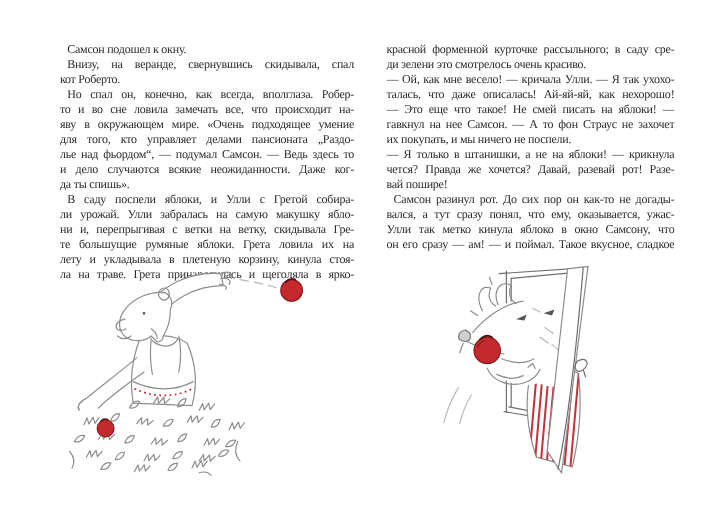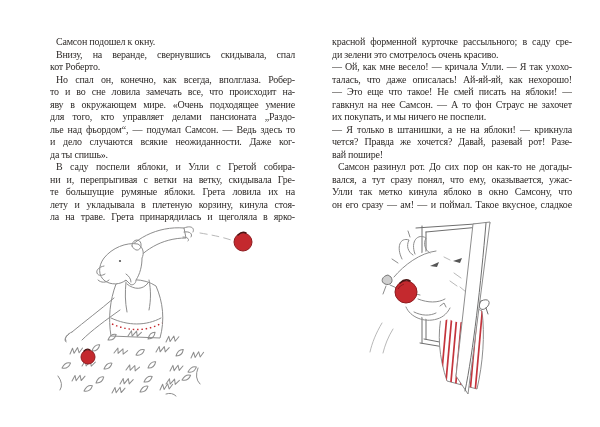--- a/index.html
+++ b/index.html
@@ -2,21 +2,21 @@
 <html lang="ru"><head>
 <meta charset="utf-8">
 <style>
   html,body{margin:0;padding:0;background:#ffffff;}
   body{
     position:relative;width:600px;height:427px;overflow:hidden;
     font-family:"Liberation Serif","DejaVu Serif",serif;
   }
   .page-text{position:absolute;top:36px;color:#2f2b29;}
   #left-text{left:50px;width:245px;}
-  #right-text{left:332px;width:240px;}
+  #right-text{left:322px;width:240px;}
   .line{
     height:12.5px;overflow:hidden;
     font-size:10px;line-height:12.5px;letter-spacing:-0.2px;
     text-align:justify;text-align-last:justify;
   }
   .line.end{text-align-last:left;}
   .line.indent{text-indent:6px;}
   .illus{position:absolute;}
   #illus-left{left:48px;top:218px;}
   #illus-right{left:352px;top:213px;}
@@ -34,20 +34,21 @@
     <div class="line indent">Внизу, на веранде, свернувшись скидывала, спал</div>
     <div class="line end">кот Роберто.</div>
     <div class="line indent">Но спал он, конечно, как всегда, вполглаза. Робер-</div>
     <div class="line">то и во сне ловила замечать все, что происходит на-</div>
     <div class="line">яву в окружающем мире. «Очень подходящее умение</div>
     <div class="line">для того, кто управляет делами пансионата „Раздо-</div>
     <div class="line">лье над фьордом“, — подумал Самсон. — Ведь здесь то</div>
     <div class="line">и дело случаются всякие неожиданности. Даже ког-</div>
     <div class="line end">да ты спишь».</div>
     <div class="line indent">В саду поспели яблоки, и Улли с Гретой собира-</div>
+    <div class="line">ли урожай. Улли забралась на самую макушку ябло-</div>
     <div class="line">ни и, перепрыгивая с ветки на ветку, скидывала Гре-</div>
     <div class="line">те большущие румяные яблоки. Грета ловила их на</div>
     <div class="line">лету и укладывала в плетеную корзину, кинула стоя-</div>
     <div class="line">ла на траве. Грета принарядилась и щеголяла в ярко-</div>
   </div>
 
 <div id="right-text" class="page-text">
     <div class="line">красной форменной курточке рассыльного; в саду сре-</div>
     <div class="line end">ди зелени это смотрелось очень красиво.</div>
     <div class="line">— Ой, как мне весело! — кричала Улли. — Я так ухохо-</div>

